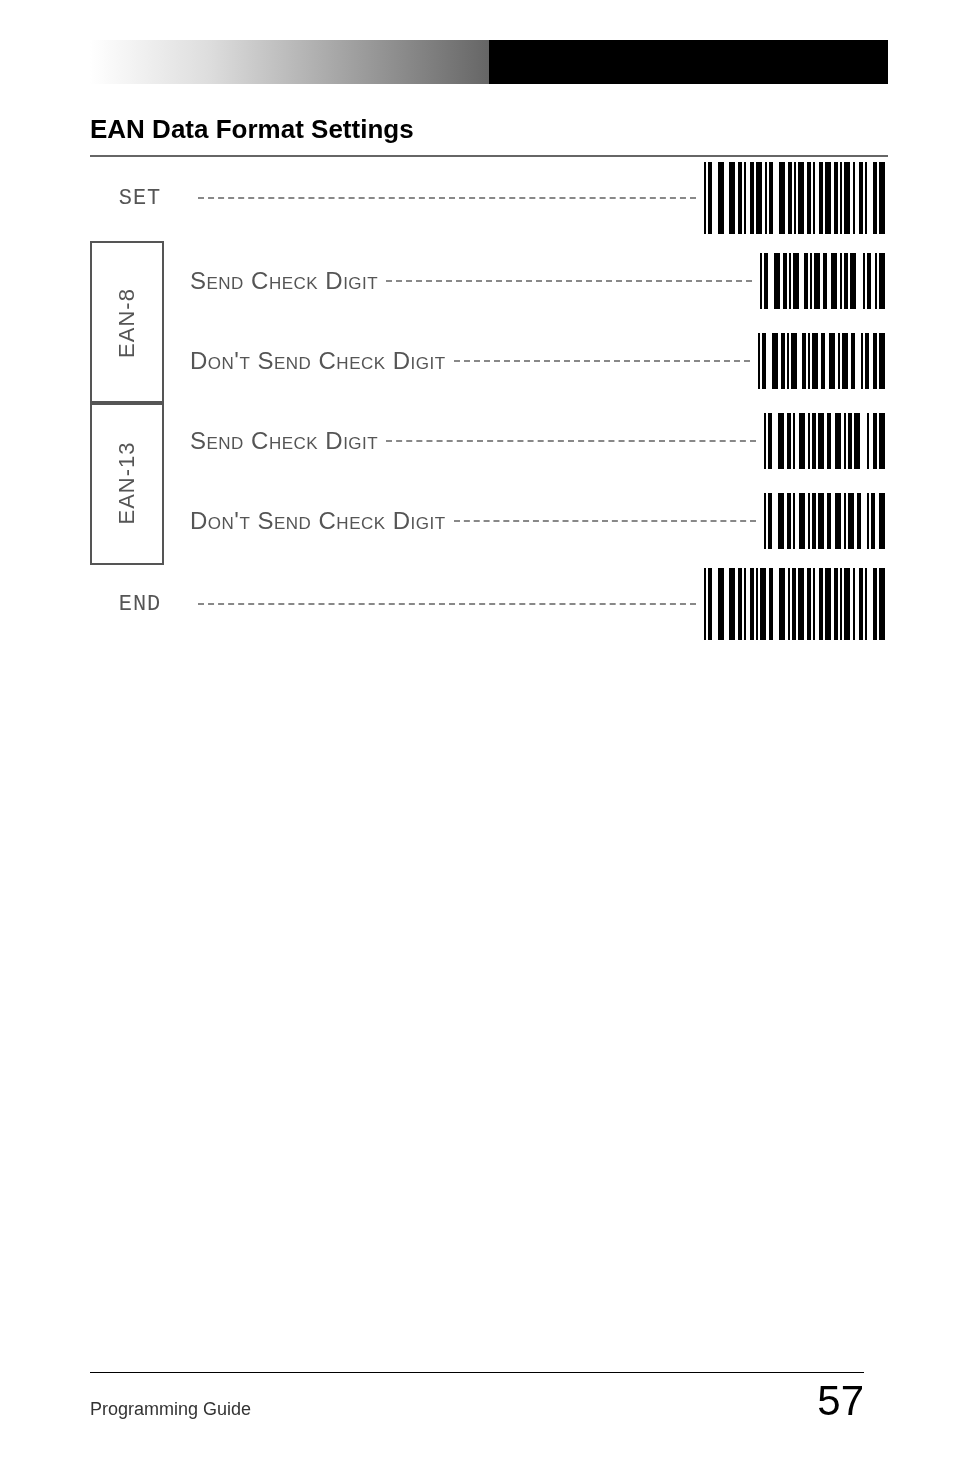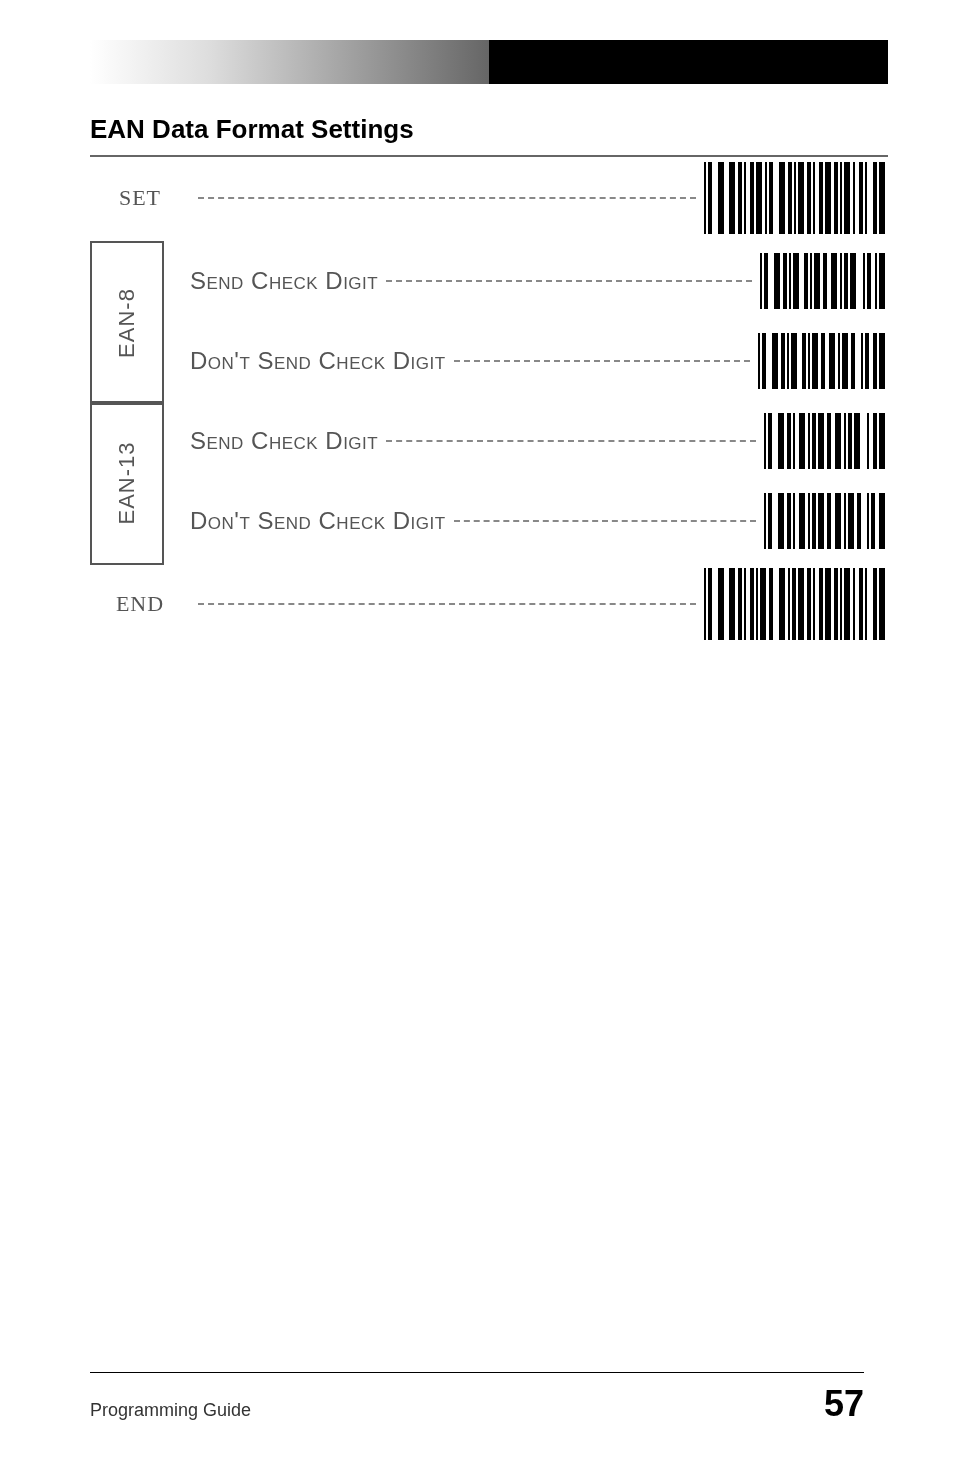--- a/index.html
+++ b/index.html
@@ -4,37 +4,37 @@
 <style>
   html,body{margin:0;padding:0;background:#fff;font-family:Georgia,'Times New Roman',serif;color:#000;width:954px}
   .page{padding:40px 66px 0 90px}
   .header-bar{height:44px;margin-bottom:30px;position:relative}
   .header-bar::before{content:"";position:absolute;inset:0;background:linear-gradient(to right,#fff 0%,#ddd 15%,#aaa 30%,#777 45%,#444 60%,#222 75%,#000 100%)}
   .header-bar::after{content:"";position:absolute;right:0;top:0;bottom:0;left:50%;background:#000}
   h2{font-family:Arial,Helvetica,sans-serif;font-weight:700;font-size:26px;margin:0 0 6px 0}
   p.intro{font-size:19px;line-height:1.35;margin:0 0 40px 0}
   .diagram{position:relative;margin-top:10px}
   .row{display:flex;align-items:center;height:70px}
-  .left-cell{width:100px;min-width:100px;display:flex;align-items:center;justify-content:center;font-family:Liberation Serif, serif;font-size:22px;color:#555;letter-spacing:1px}
+  .left-cell{width:100px;min-width:100px;display:flex;align-items:center;justify-content:center;font-family:Liberation Mono, monospace;font-size:22px;color:#555;letter-spacing:1px}
   .label-cell{flex:0 0 auto;font-family:Arial,Helvetica,sans-serif;font-size:24px;color:#555;white-space:nowrap;font-variant:small-caps;letter-spacing:.5px}
   .dash-cell{flex:1;border-bottom:2px dashed #888;margin:0 8px 0 8px;height:0;align-self:center}
   .barcode{height:56px;display:flex;align-items:stretch;gap:0}
   .barcode span{display:inline-block;background:#000;height:100%}
   .barcode .w1{width:2px;margin-right:2px}
   .barcode .w2{width:4px;margin-right:2px}
   .barcode .w3{width:6px;margin-right:3px}
   .barcode .g1{width:2px;background:transparent}
   .barcode .g2{width:4px;background:transparent}
   .barcode.big{height:72px}
   .side-box{position:absolute;left:0;width:70px;border:2px solid #555;display:flex;align-items:center;justify-content:center}
   .side-box span{transform:rotate(-90deg);font-family:Arial,Helvetica,sans-serif;font-size:22px;color:#555;letter-spacing:1px;white-space:nowrap}
   .hr-top{position:absolute;left:0;right:0;border-top:2px solid #666}
-  .footer{position:absolute;left:90px;right:90px;bottom:50px;display:flex;justify-content:space-between;align-items:baseline;border-top:1.5px solid #000;padding-top:10px}
+  .footer{position:absolute;left:90px;right:90px;bottom:50px;display:flex;justify-content:space-between;align-items:baseline;border-top:1.5px solid #000;padding-top:4px}
   .footer .l{font-family:Arial,Helvetica,sans-serif;font-size:18px;color:#333}
-  .footer .r{font-family:Arial,Helvetica,sans-serif;font-size:36px;font-weight:700}
+  .footer .r{font-family:Arial,Helvetica,sans-serif;font-size:42px;font-weight:400}
   .page-wrap{position:relative;min-height:1475px}
 </style>
 </head>
 <body>
 <div class="page-wrap">
 <div class="page">
   <div class="header-bar"></div>
 
   <h2>EAN Data Format Settings</h2>
 

